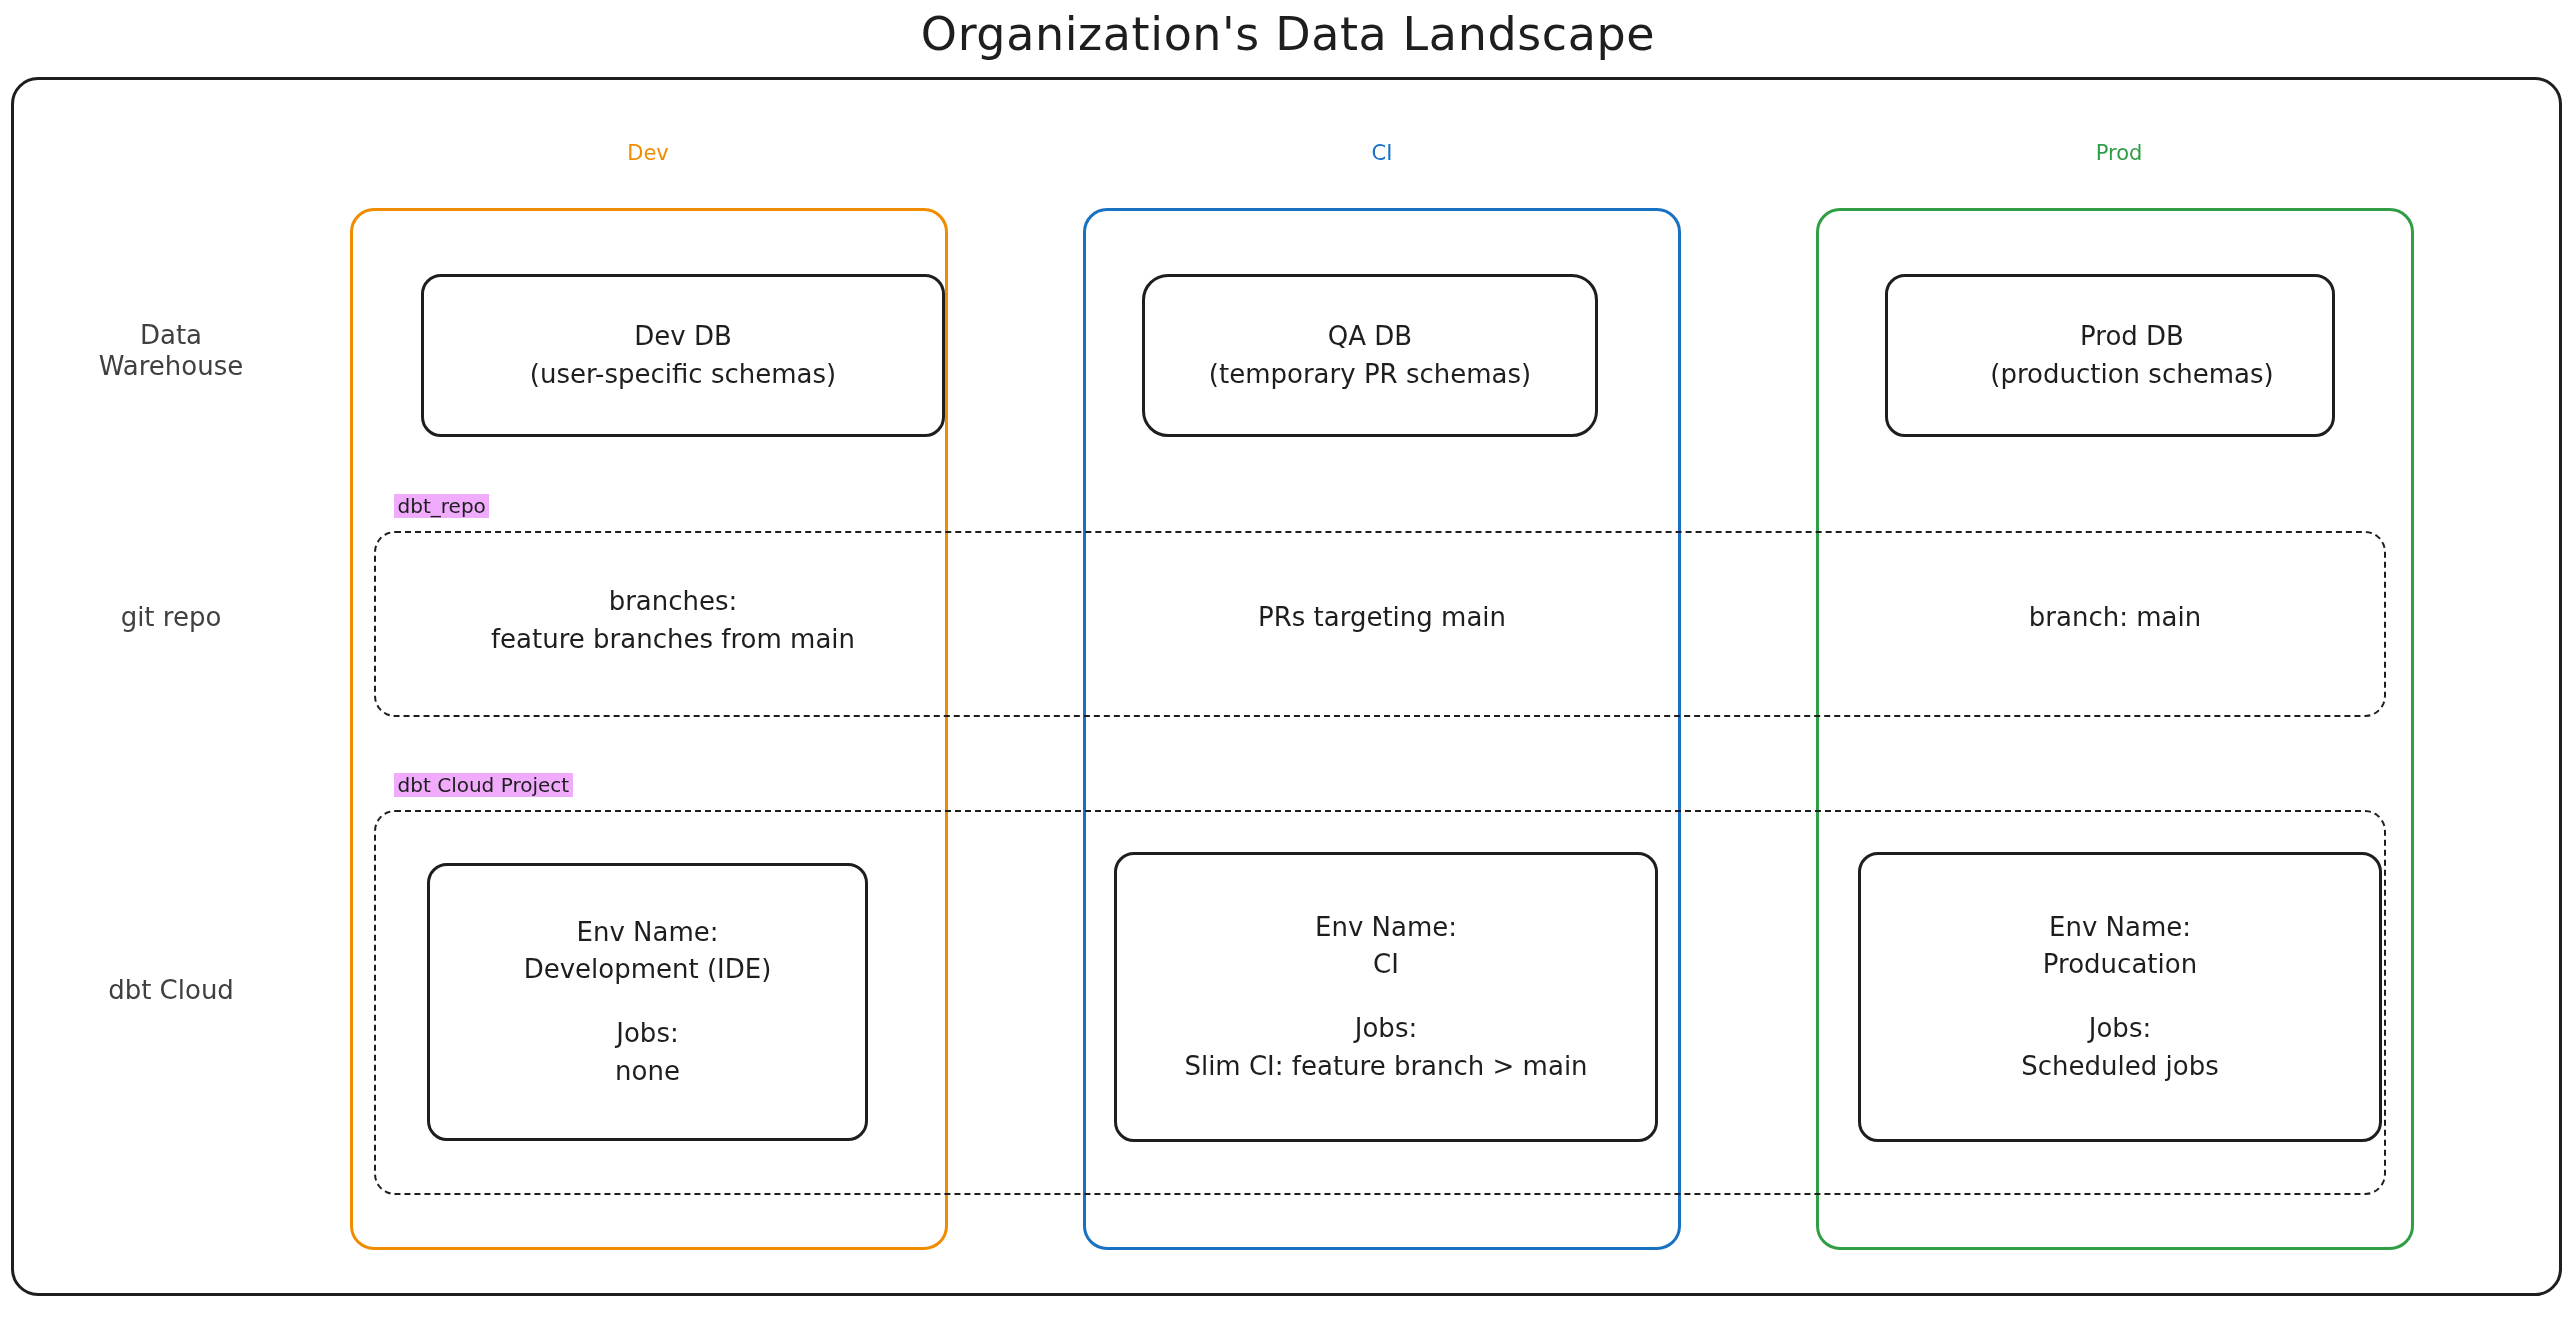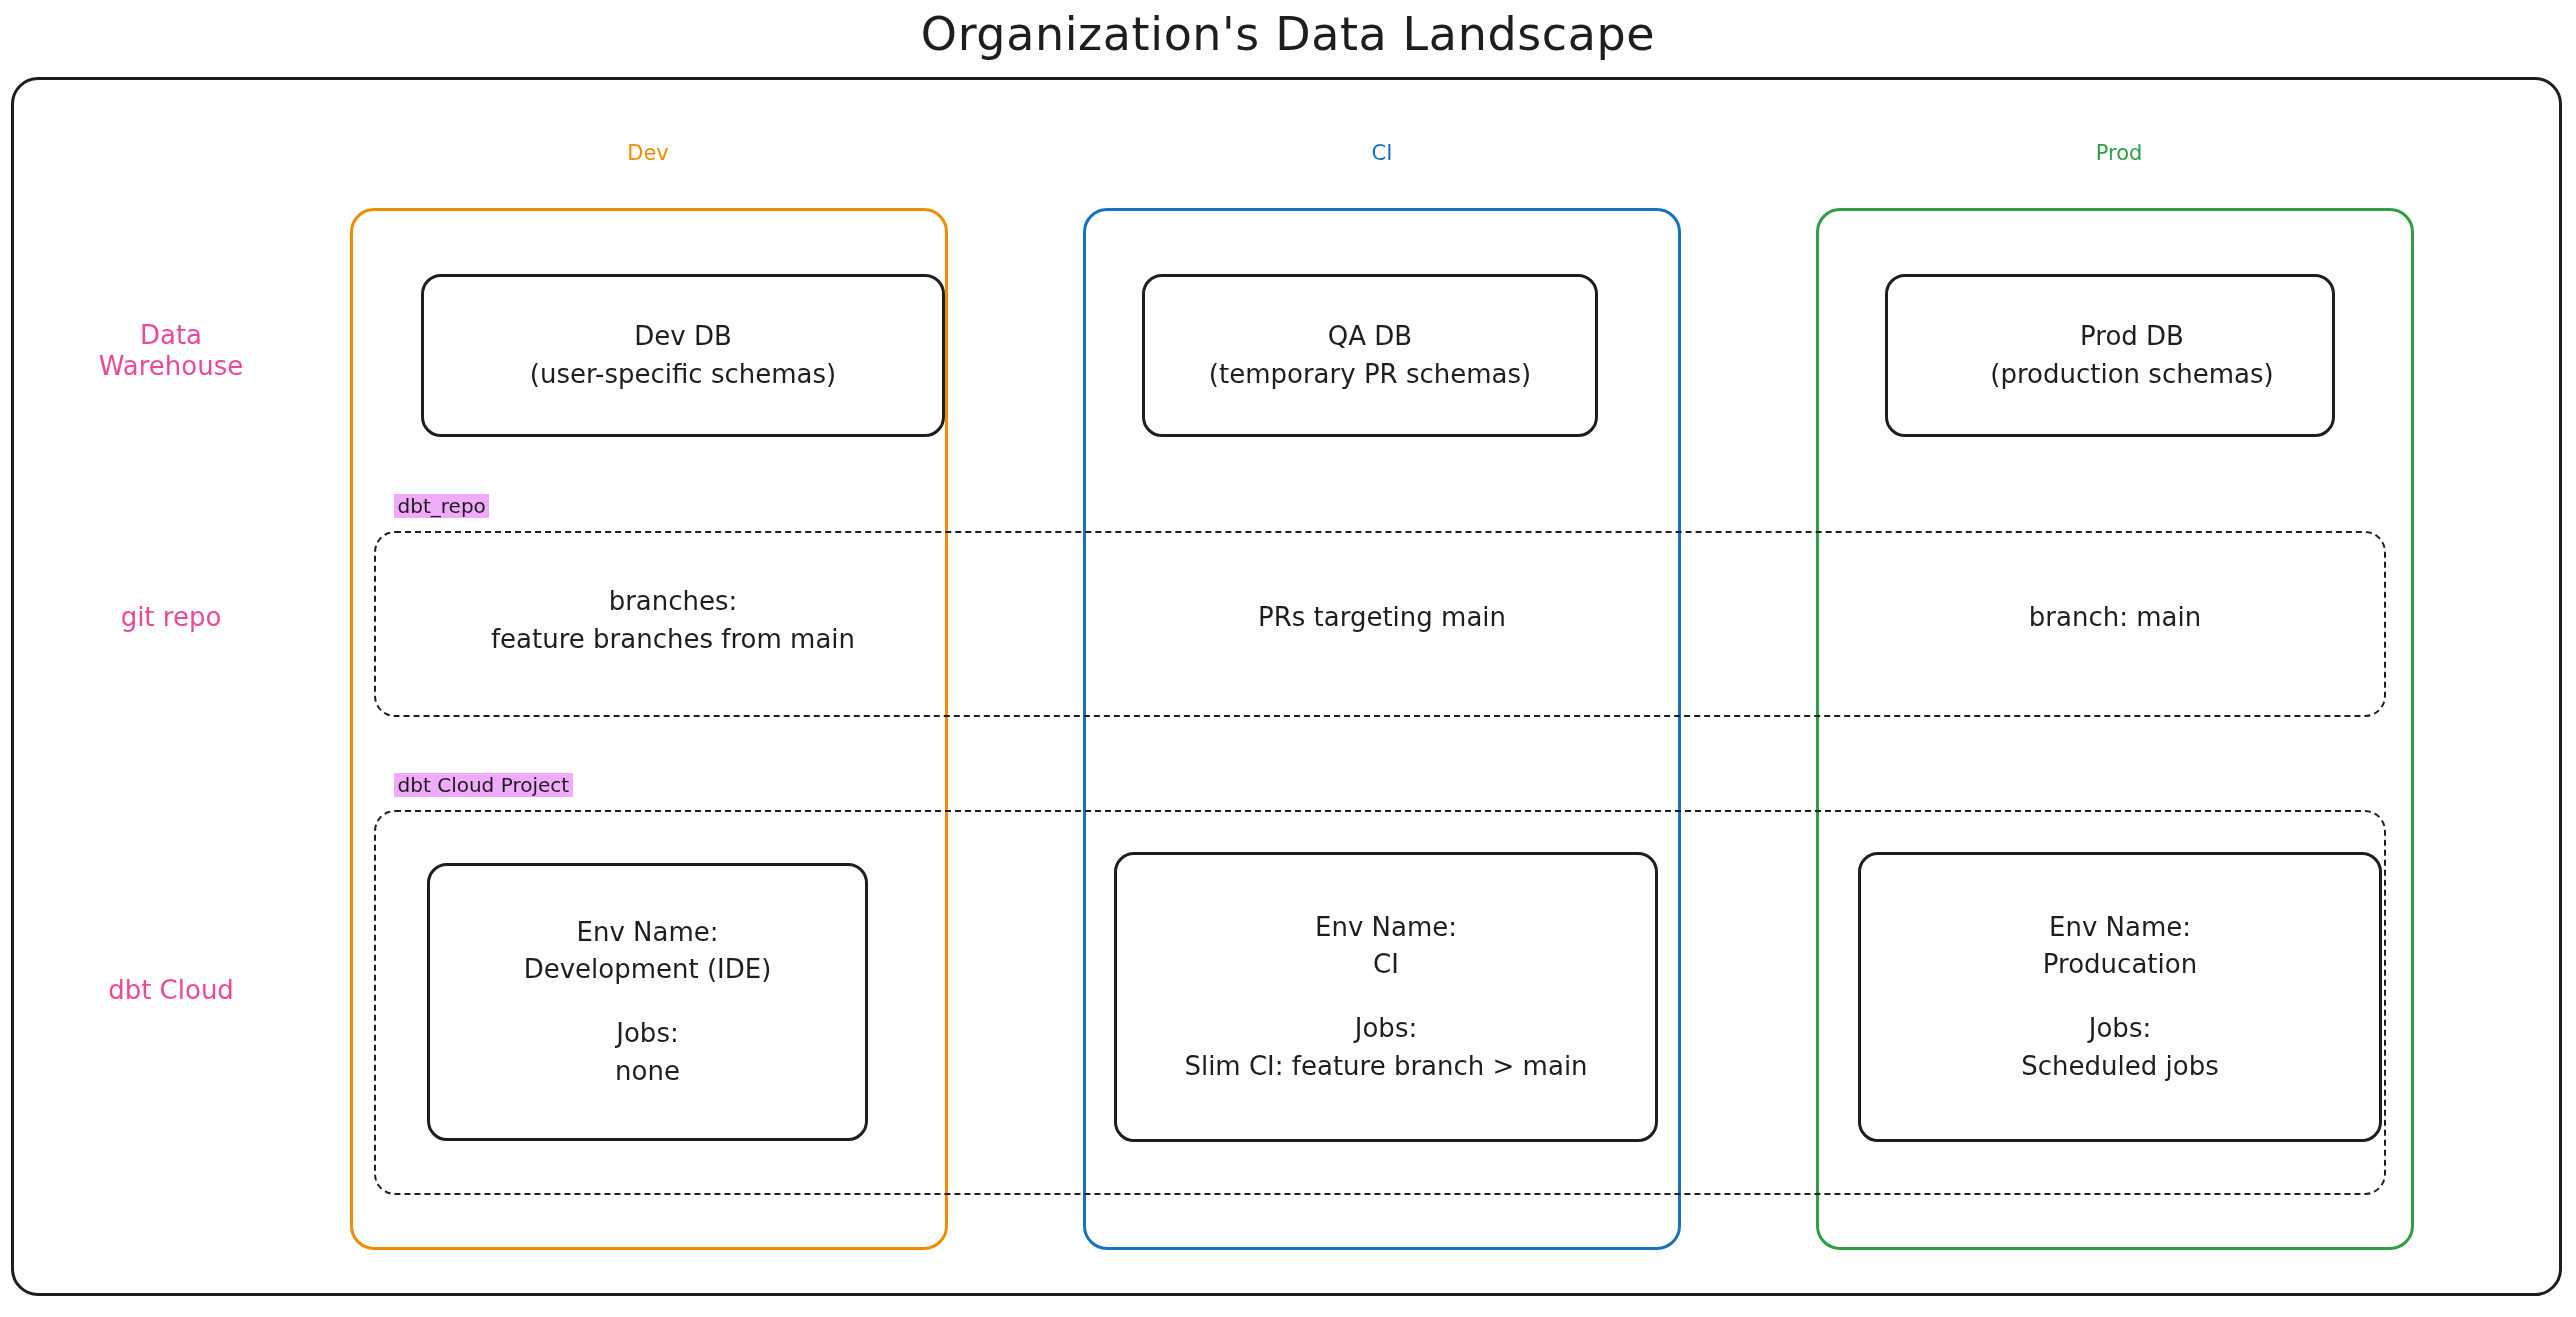--- a/index.html
+++ b/index.html
@@ -46,21 +46,21 @@
     box-sizing: border-box;
   }
 
   
   .row-label {
     position: absolute;
     width: 254px;
     text-align: center;
     font-size: 26px;
     line-height: 1.2;
-    color: #ec4899;
+    color: #404040;
     white-space: pre-line;
   }
   #row-label-dw   { left: 44px; top: 320px; }
   #row-label-git  { left: 44px; top: 602px; }
   #row-label-dbt  { left: 44px; top: 975px; }
 
   
   .col-header {
     position: absolute;
     width: 308px;
@@ -130,21 +130,21 @@
     align-items: center;
     justify-content: center;
     text-align: center;
     font-size: 26px;
     line-height: 1.45;
     color: #1e1e1e;
   }
 
   
   #db-box-dev  { left: 421px;  top: 274px; width: 524px; height: 163px; }
-  #db-box-ci   { left: 1142px; top: 274px; width: 456px; height: 163px; }
+  #db-box-ci   { left: 1142px; top: 274px; width: 456px; height: 163px; border-radius: 26px; }
   #db-box-prod { left: 1885px; top: 274px; width: 450px; height: 163px; padding-left: 44px; }
 
   
   #env-box-dev  { left: 427px;  top: 863px; width: 441px;  height: 278px; }
   #env-box-ci   { left: 1114px; top: 852px; width: 544px;  height: 290px; }
   #env-box-prod { left: 1858px; top: 852px; width: 524px;  height: 290px; }
 
   .node-line { white-space: nowrap; }
   .node-line.spacer { height: 26px; }
 

